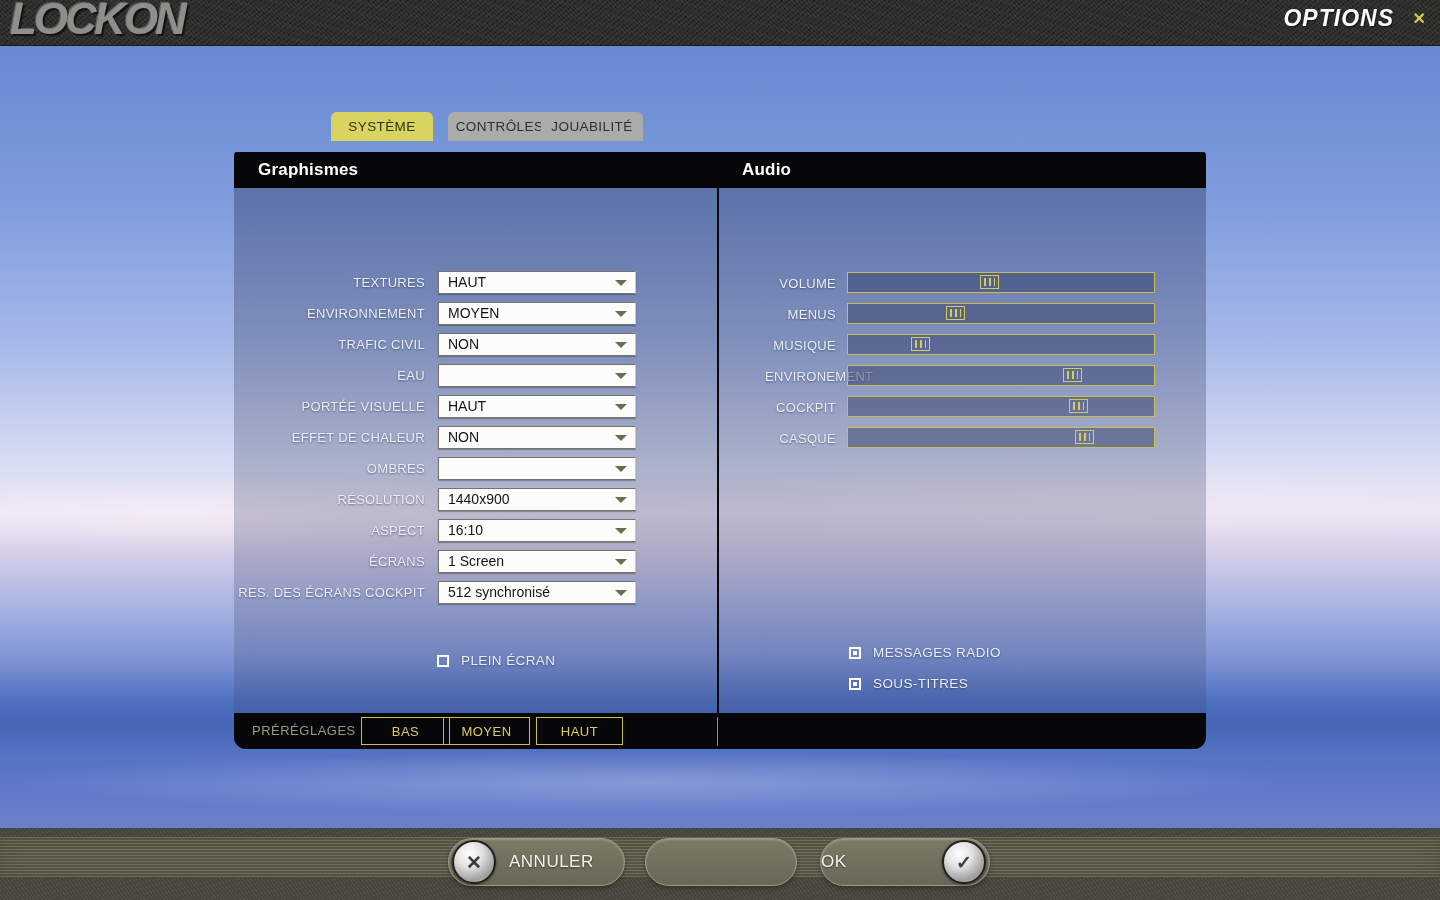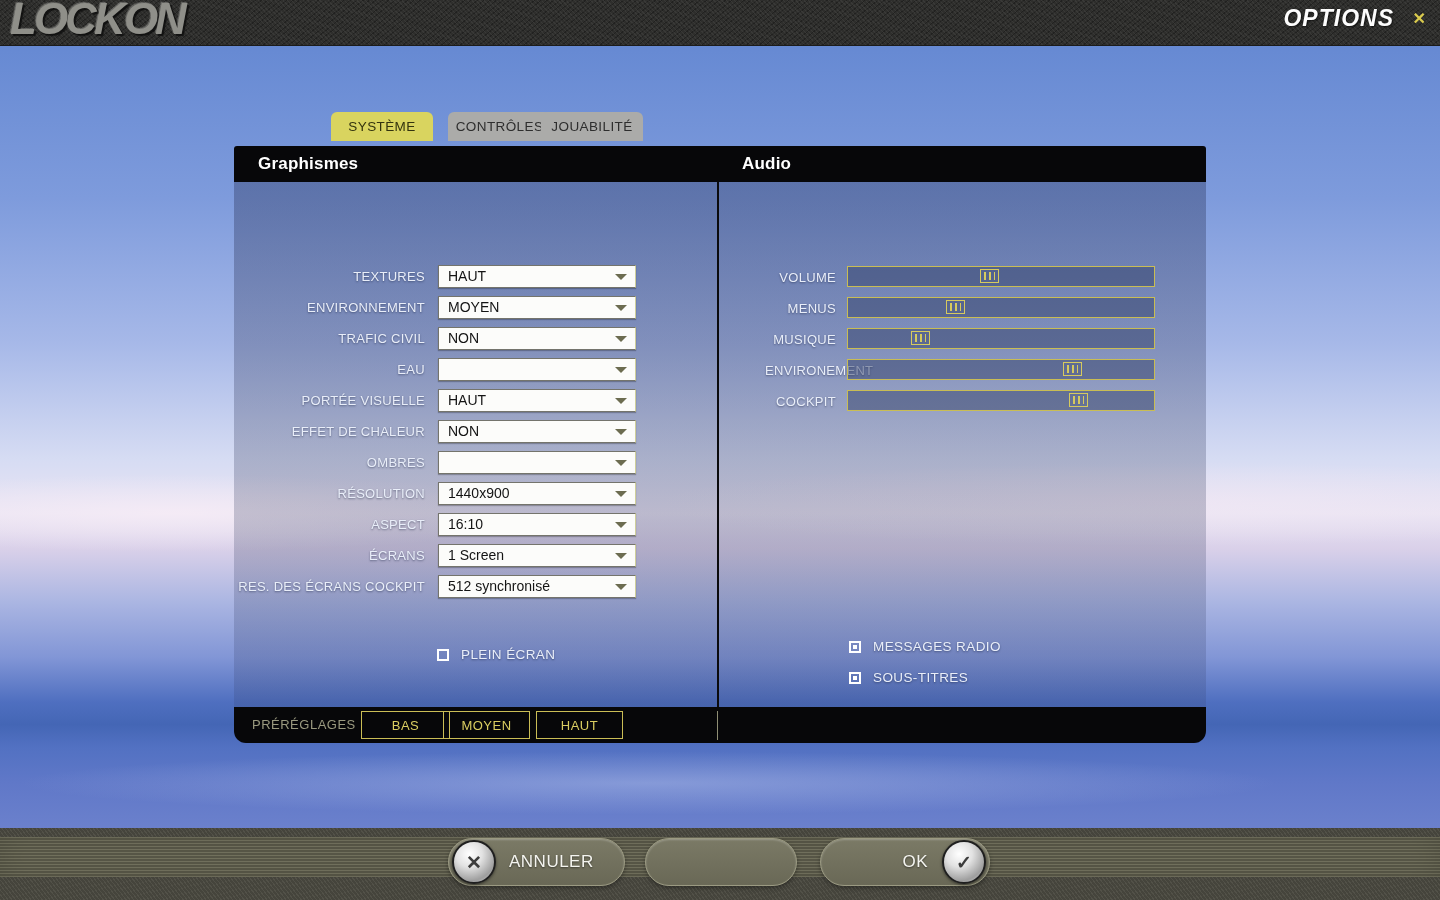--- a/index.html
+++ b/index.html
@@ -37,21 +37,21 @@
   .tab { position:absolute; top:112px; height:29px; border-radius:6px 6px 0 0;
     display:flex; align-items:center; justify-content:center;
     font-size:13.5px; letter-spacing:0.4px; color:#2e2e2e; cursor:pointer; }
   .tab.active { background:#d9d45f; color:#33330f; }
   .tab.inactive { background:#ababa9; }
   #tab-0 { left:331px; width:102px; }
   #tab-1 { left:436px; width:103px;margin-left:12px; }
   #tab-2 { left:541px; width:102px; }
 
   
-  .panel { position:absolute; left:234px; top:146px; width:972px; height:470px; }
+  .panel { position:absolute; left:234px; top:152px; width:972px; height:470px; }
   .panel-header { position:absolute; left:0; top:0; width:972px; height:36px; background:#070709; border-radius:3px 3px 0 0; }
   .panel-title { position:absolute; top:0; line-height:36px; font-size:17px; font-weight:bold; color:#ffffff; letter-spacing:0.2px; }
   #title-graphics { left:24px; }
   #title-audio { left:508px; }
   .panel-body { position:absolute; left:0; top:36px; width:972px; height:525px;
     background:linear-gradient(180deg, rgba(28,34,68,0.32), rgba(45,55,95,0.18)); }
   .v-divider { position:absolute; left:483px; top:36px; width:2px; height:525px; background:#0b0b0d; }
 
   
   .grow { position:absolute; left:0; height:23px; width:480px; }
@@ -98,21 +98,21 @@
     background-image:repeating-linear-gradient(52deg, rgba(255,255,255,0.04) 0 1px, rgba(0,0,0,0.08) 1px 3px); }
   .footer-stripes { position:absolute; left:0; top:9px; width:1440px; height:40px;
     background:repeating-linear-gradient(180deg, #74735f 0 1px, #595848 1px 3px);
     box-shadow:inset 0 0 30px rgba(0,0,0,0.15); }
   .pill { position:absolute; top:10px; height:48px; border-radius:26px;
     background:linear-gradient(180deg, #7b7a66, #696856); border:1px solid #9b9a82;
     box-shadow:inset 0 1px 2px rgba(255,255,255,0.25), 0 2px 4px rgba(0,0,0,0.35);
     display:flex; align-items:center; cursor:pointer; }
   #btn-cancel { left:448px; width:177px; padding-left:3px; gap:13px; }
   #btn-middle { left:645px; width:152px; }
-  #btn-ok { left:820px; width:170px; justify-content:flex-end; padding-right:3px; gap:14px; }
+  #btn-ok { left:820px; width:170px; justify-content:space-between; padding-right:3px; gap:14px; }
   .circle { width:44px; height:44px; border-radius:50%; flex:0 0 auto;
     background:radial-gradient(circle at 38% 30%, #ffffff, #e2e2e2 35%, #9e9e9e 72%, #d0d0d0 100%);
     border:2px solid #1f1f1f; box-shadow:0 1px 3px rgba(0,0,0,0.5);
     display:flex; align-items:center; justify-content:center;
     font-size:19px; color:#3c3c3c; font-weight:bold; }
   .pill-label { font-size:17px; color:#f4f4ef; letter-spacing:0.5px; text-shadow:0 1px 2px rgba(0,0,0,0.5); }
 </style>
 </head>
 <body>
 
@@ -243,20 +243,26 @@
       <div class="slider">
         <div class="handle" style="left: 215px;"></div>
       </div>
     </div>
     <div class="arow" style="top:244px">
       <span class="alabel">COCKPIT</span>
       <div class="slider">
         <div class="handle" style="left: 221px;"></div>
       </div>
     </div>
+    <div class="arow" style="top:275px">
+      <span class="alabel">CASQUE</span>
+      <div class="slider">
+        <div class="handle" style="left: 227px;"></div>
+      </div>
+    </div>
 
     <div class="cbrow" style="left:615px; top:493px">
       <span class="cb checked"></span>
       <span class="cblabel">MESSAGES RADIO</span>
     </div>
     <div class="cbrow" style="left:615px; top:524px">
       <span class="cb checked"></span>
       <span class="cblabel">SOUS-TITRES</span>
     </div>
 

